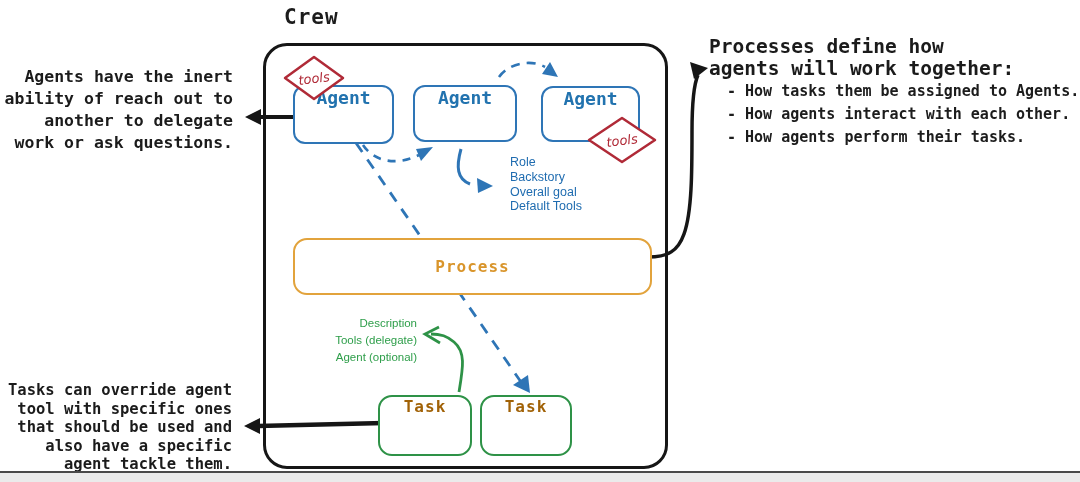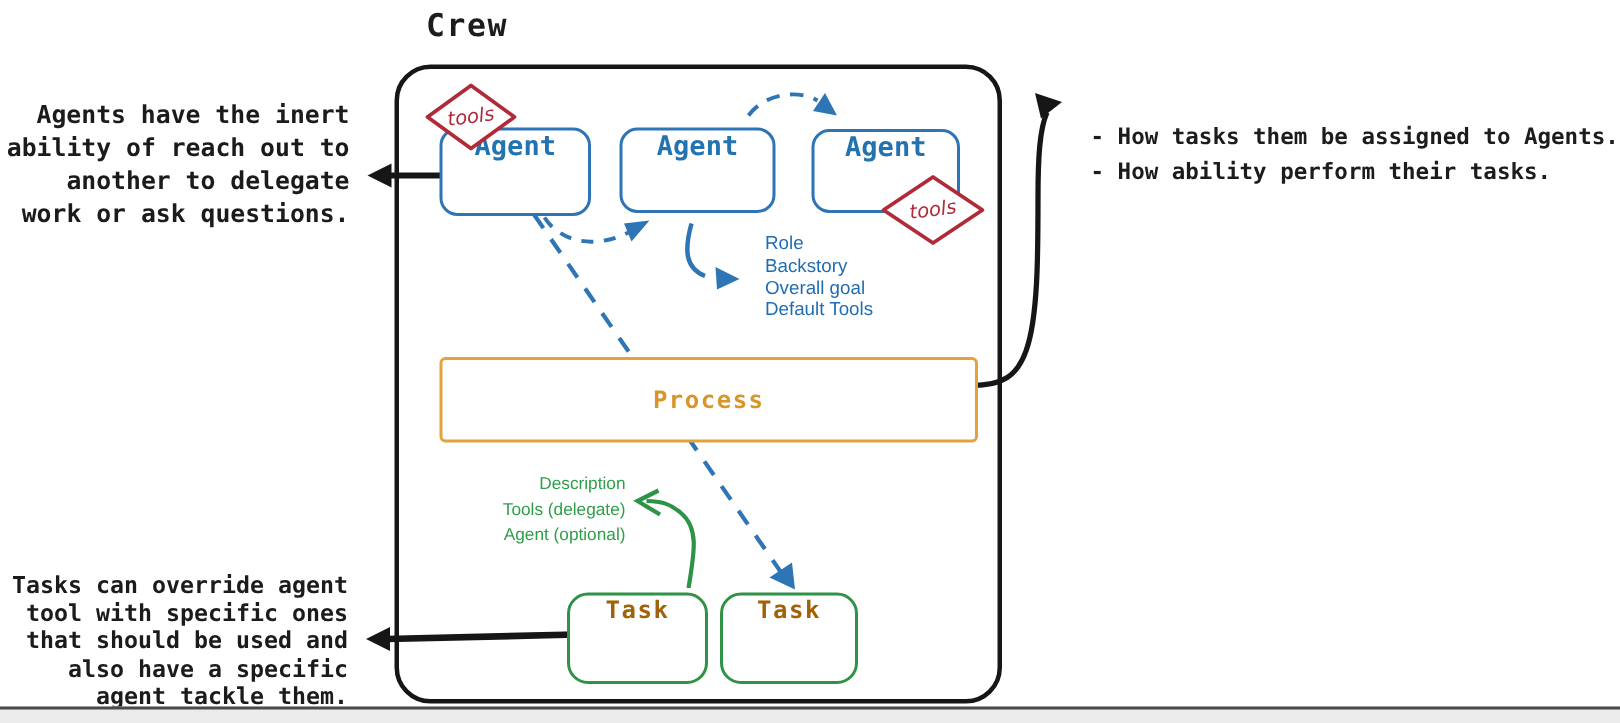--- a/index.html
+++ b/index.html
@@ -10,21 +10,21 @@
   
   .crew-title{left:284px;top:5px;font-size:21px;font-weight:bold;letter-spacing:1px;z-index:2;}
   
   .crew-box{left:263px;top:43px;width:399px;height:420px;border:3px solid #161616;border-radius:24px;z-index:1;background:transparent;}
   
   .node{z-index:2;background:#fff;display:flex;align-items:flex-start;justify-content:center;font-weight:bold;}
   .agent{border:2.5px solid #2e75b6;border-radius:12px;color:#2273af;font-size:18px;}
   .agent1{left:293px;top:85px;width:97px;height:55px;}
   .agent2{left:413px;top:85px;width:100px;height:53px;}
   .agent3{left:541px;top:86px;width:95px;height:52px;}
-  .process{left:293px;top:238px;width:355px;height:53px;border:2.5px solid #e2a33c;border-radius:4px;color:#d9952b;font-size:16px;letter-spacing:1px;z-index:2;background:#fff;display:flex;align-items:center;justify-content:center;font-weight:bold;}
+  .process{left:293px;top:238px;width:355px;height:53px;border:2.5px solid #e2a33c;border-radius:14px;color:#d9952b;font-size:16px;letter-spacing:1px;z-index:2;background:#fff;display:flex;align-items:center;justify-content:center;font-weight:bold;}
   .task{border:2.5px solid #2e9247;border-radius:14px;color:#a16207;font-size:16px;letter-spacing:1px;}
   .task1{left:378px;top:395px;width:90px;height:57px;}
   .task2{left:480px;top:395px;width:88px;height:57px;}
   
   .diamond{z-index:3;}
   .diamond .dtext{position:absolute;left:0;top:0;width:100%;height:100%;display:flex;align-items:center;justify-content:center;
      color:#b02a37;font-family:"DejaVu Sans","Liberation Sans",sans-serif;font-style:italic;font-size:13px;transform:rotate(-7deg);}
   .diamond1{left:280px;top:54px;width:68px;height:48px;}
   .diamond2{left:584px;top:115px;width:76px;height:50px;}
   
@@ -121,19 +121,22 @@
 
   <div class="abs ann ann-left-top">Agents have the inert
 ability of reach out to
 another to delegate
 work or ask questions.</div>
   <div class="abs ann ann-left-bottom">Tasks can override agent
 tool with specific ones
 that should be used and
 also have a specific
 agent tackle them.</div>
+  <div class="abs ann ann-right-head">Processes define how
+agents will work together:</div>
   <ul class="abs ann-right-bullets">
     <li>- How tasks them be assigned to Agents.</li>
-    <li>- How ability perform their tasks.</li>
+    <li>- How agents interact with each other.</li>
+    <li>- How agents perform their tasks.</li>
   </ul>
 
   <div class="abs bottom-strip"></div>
 </div>
 
 </body></html>

